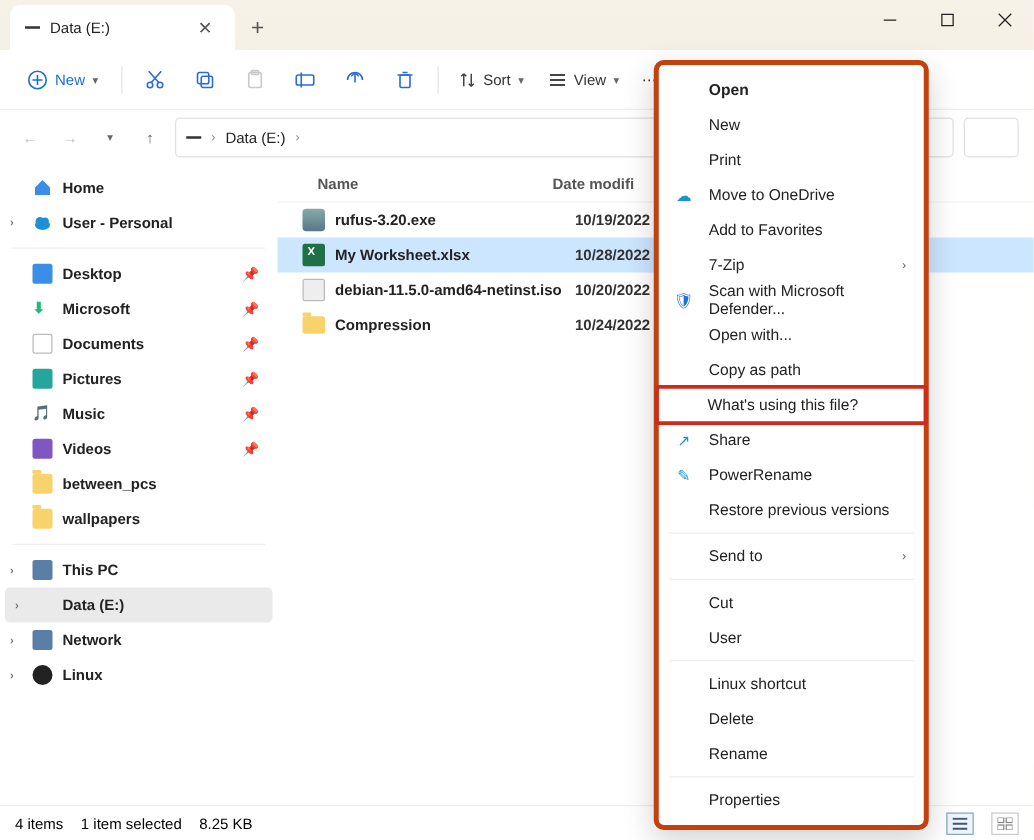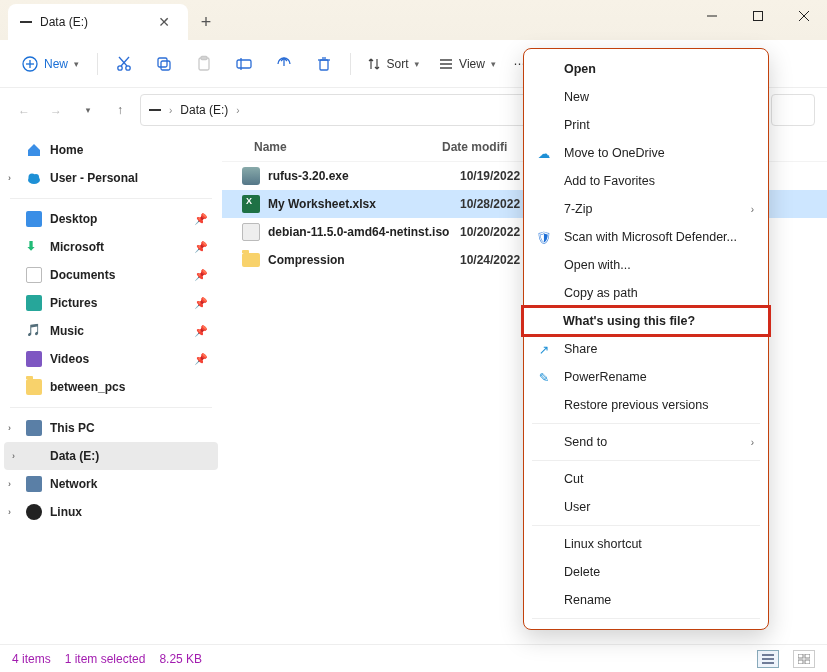--- a/index.html
+++ b/index.html
@@ -66,29 +66,29 @@
 .row.selected { background: #cde6ff; }
 .row .ricon { width: 18px; height: 18px; margin: 0 8px 0 20px; }
 .row .rname { width: 192px; }
 .row .rdate { width: 120px; color: #333; }
 .ic-exe { background: linear-gradient(#8aa, #578); border-radius: 3px; }
 .ic-xlsx { background: #1e7145; border-radius: 2px; position: relative; }
 .ic-xlsx::after { content:"X"; color:#fff; font-size:9px; position:absolute; left:4px; top:1px; }
 .ic-iso { background: #eee; border: 1px solid #bbb; border-radius: 2px; }
 
 
-.ctxmenu { position: absolute; left: 523px; top: 48px; width: 246px; background: #fff; border: 1px solid #c2410c; border-radius: 8px; box-shadow: 0 8px 24px rgba(0,0,0,.18); padding: 6px 0; z-index: 50; }
+.ctxmenu { position: absolute; left: 523px; top: 48px; width: 220px; background: #fff; border: 4px solid #c2410c; border-radius: 8px; box-shadow: 0 8px 24px rgba(0,0,0,.18); padding: 6px 0; z-index: 50; }
 .ctx-item { display: flex; align-items: center; height: 28px; padding: 0 14px 0 40px; position: relative; cursor: pointer; font-size: 12.5px; }
 .ctx-item .cicon { position: absolute; left: 12px; width: 16px; height: 16px; display: flex; align-items: center; justify-content: center; }
 .ctx-item .arrow { position: absolute; right: 14px; color: #666; font-size: 10px; }
 .ctx-sep { height: 1px; background: #eee; margin: 4px 8px; }
-.ctx-item.boxed { outline: 3px solid #d12a1a; outline-offset: -1px; margin: 0 -1px; padding-right: 14px; font-weight: bold; }
-
-
-.status { position: absolute; bottom: 0; left: 0; right: 0; height: 28px; background: #fff; border-top: 1px solid #eee; display: flex; align-items: center; gap: 14px; padding: 0 12px; font-size: 12px; color: #a21caf; }
+.ctx-item.boxed { outline: 3px solid #d12a1a; outline-offset: -1px; margin: 0 -1px; padding-right: 14px; }
+
+
+.status { position: absolute; bottom: 0; left: 0; right: 0; height: 28px; background: #fff; border-top: 1px solid #eee; display: flex; align-items: center; gap: 14px; padding: 0 12px; font-size: 12px; color: #000000; }
 .status .spacer { flex: 1; }
 .viewmode { width: 22px; height: 18px; border: 1px solid #ccc; display: flex; align-items: center; justify-content: center; cursor: pointer; }
 .viewmode.active { background: #eef4fb; border-color: #8ab; }
 
 svg { display: block; }
 </style>
 </head>
 <body>
 
 <div class="titlebar">
@@ -250,20 +250,24 @@
       </div>
     <div class="side-item">
         <span class="ic ic-purple"></span>
         <span>Videos</span>
         <span class="pin">📌</span>
       </div>
     <div class="side-item">
         <span class="ic ic-folder"></span>
         <span>between_pcs</span>
       </div>
+    <div class="side-item">
+        <span class="ic ic-folder"></span>
+        <span>wallpapers</span>
+      </div>
     <div class="side-sep"></div>
     <div class="side-item">
         <span class="expand">›</span>
         <span class="ic ic-pc"></span>
         <span>This PC</span>
       </div>
     <div class="side-item selected">
         <span class="expand">›</span>
         <span class="ic"><span class="ic-drive"></span></span>
         <span>Data (E:)</span>
@@ -371,20 +375,23 @@
   <div class="ctx-item">
       <span>Linux shortcut</span>
     </div>
   <div class="ctx-item">
       <span>Delete</span>
     </div>
   <div class="ctx-item">
       <span>Rename</span>
     </div>
   <div class="ctx-sep"></div>
+  <div class="ctx-item">
+      <span>Properties</span>
+    </div>
 </div>
 
 <div class="status">
   <span>4 items</span>
   <span>1 item selected</span>
   <span>8.25 KB</span>
   <div class="spacer"></div>
   <div class="viewmode active">
       <svg width="12" height="10" viewBox="0 0 12 10">
         <line x1="0" y1="1" x2="12" y2="1" stroke="#457" stroke-width="1.5"></line>

